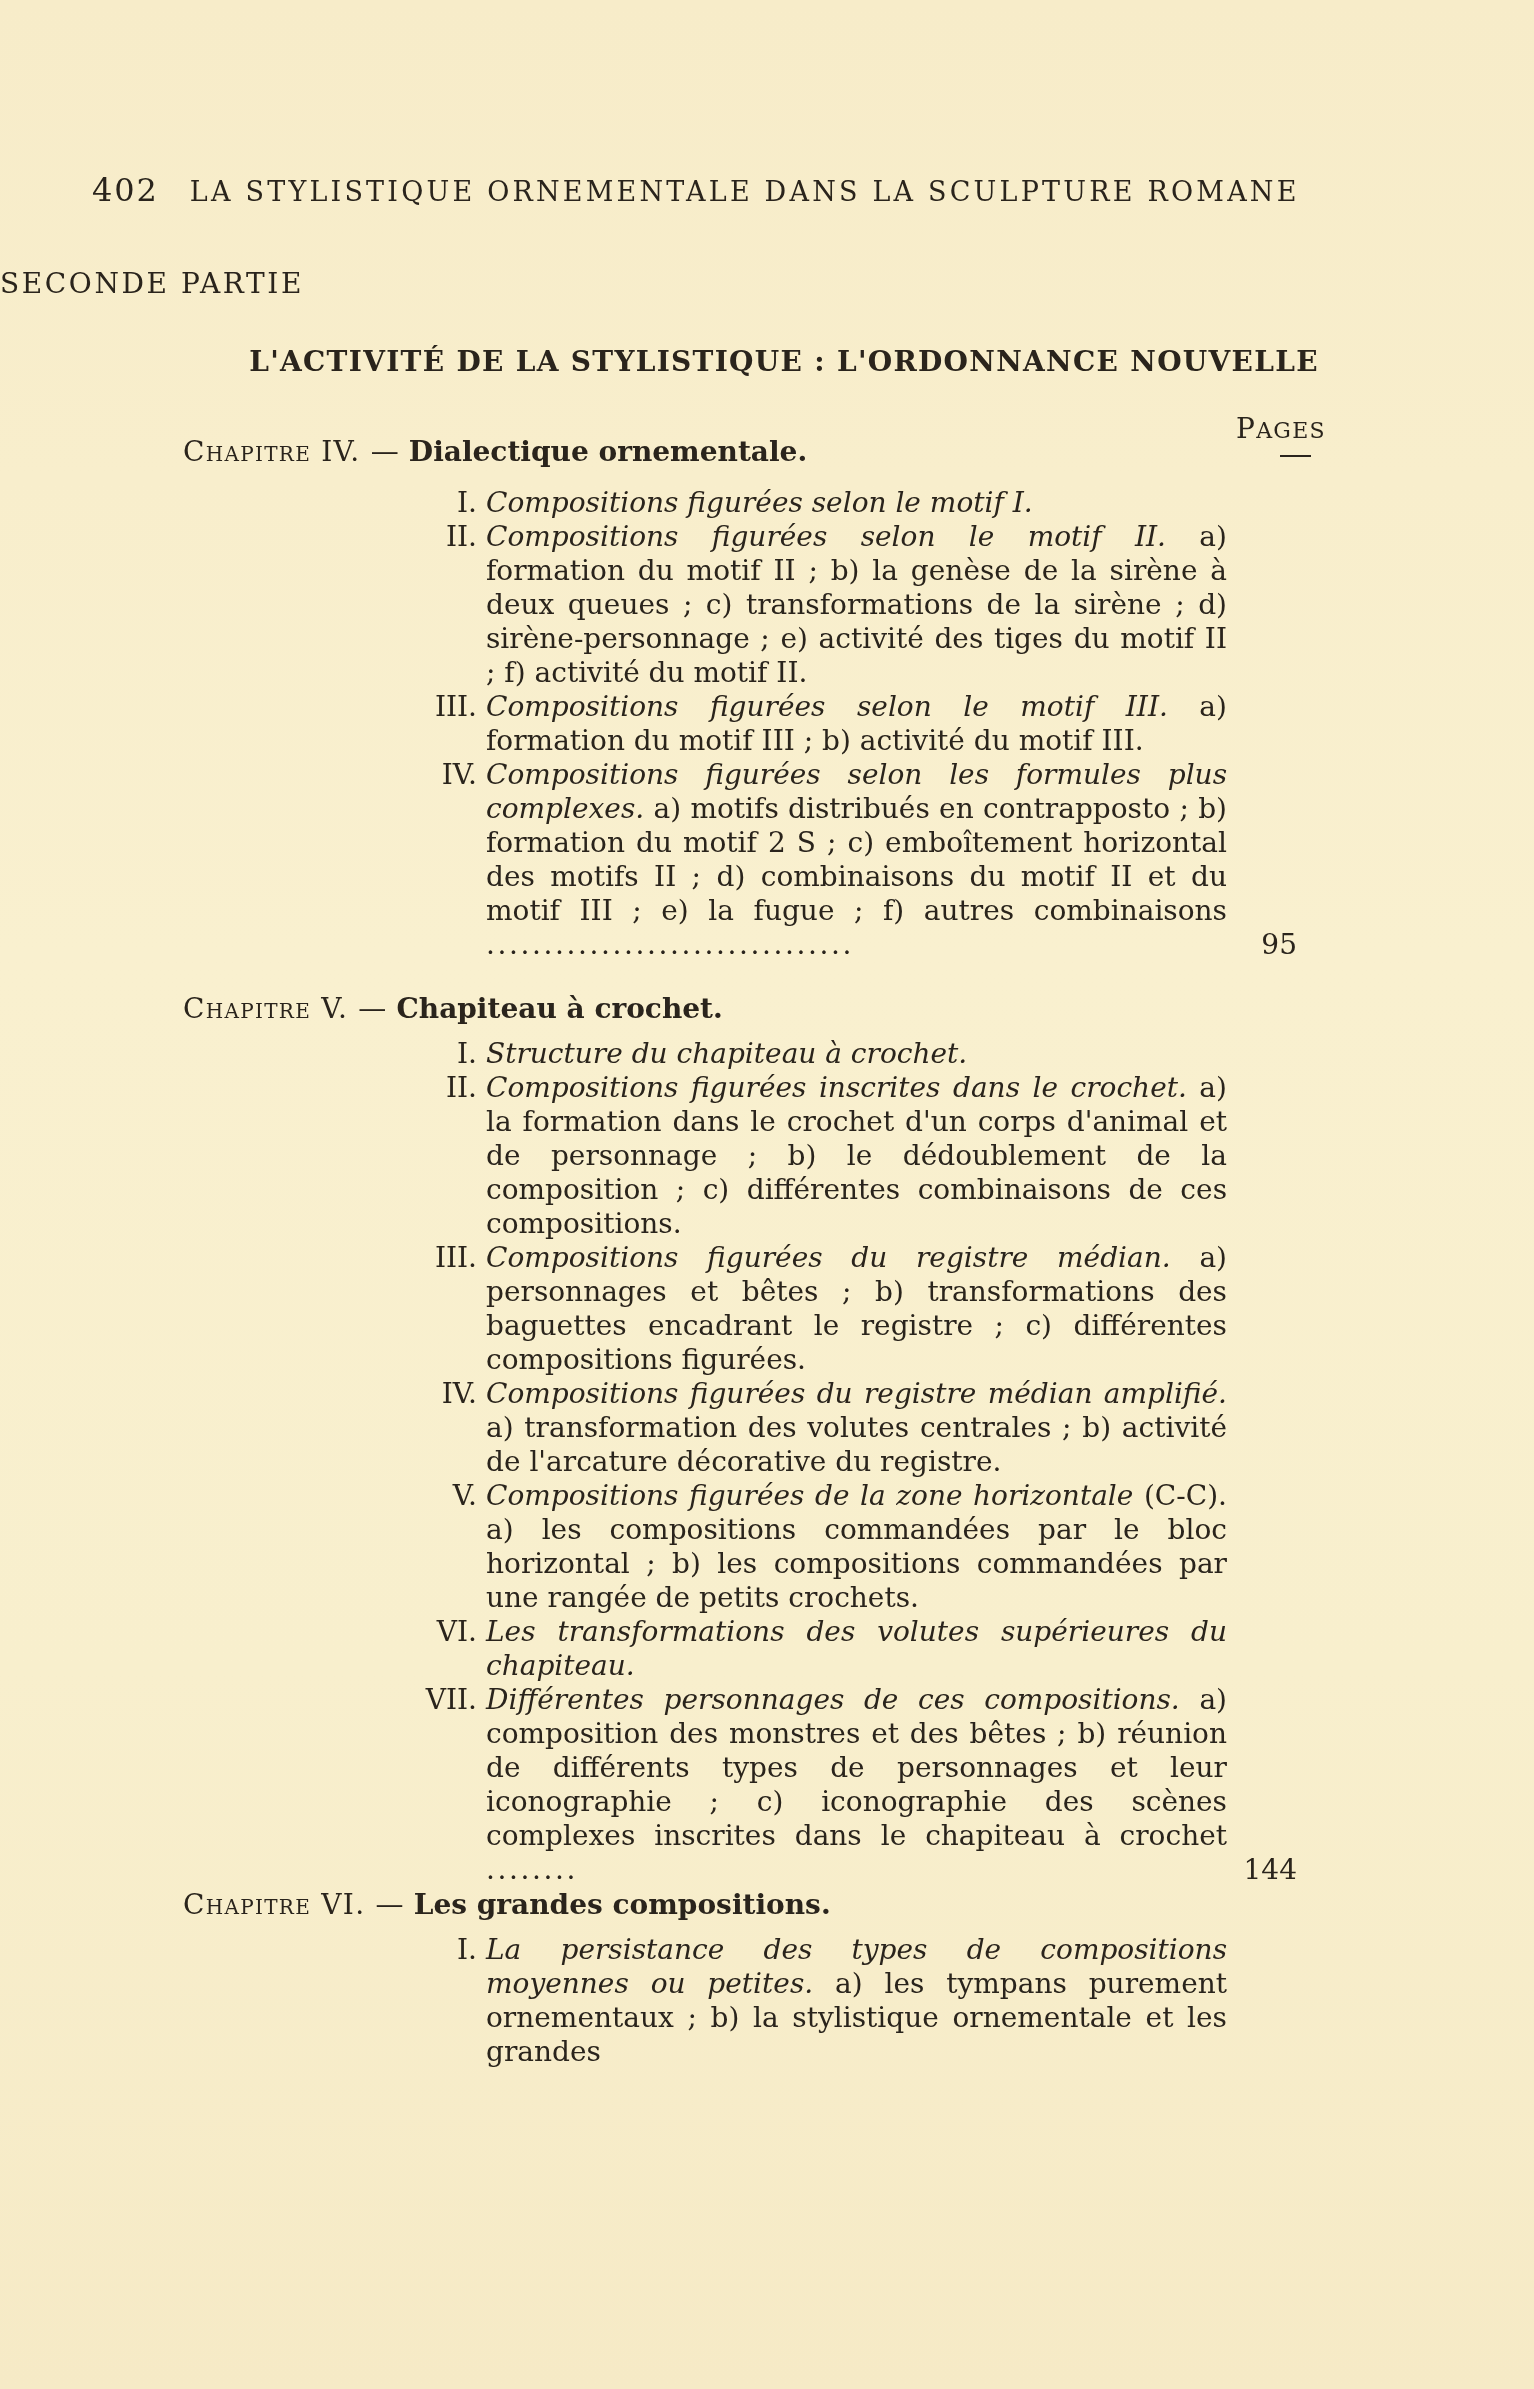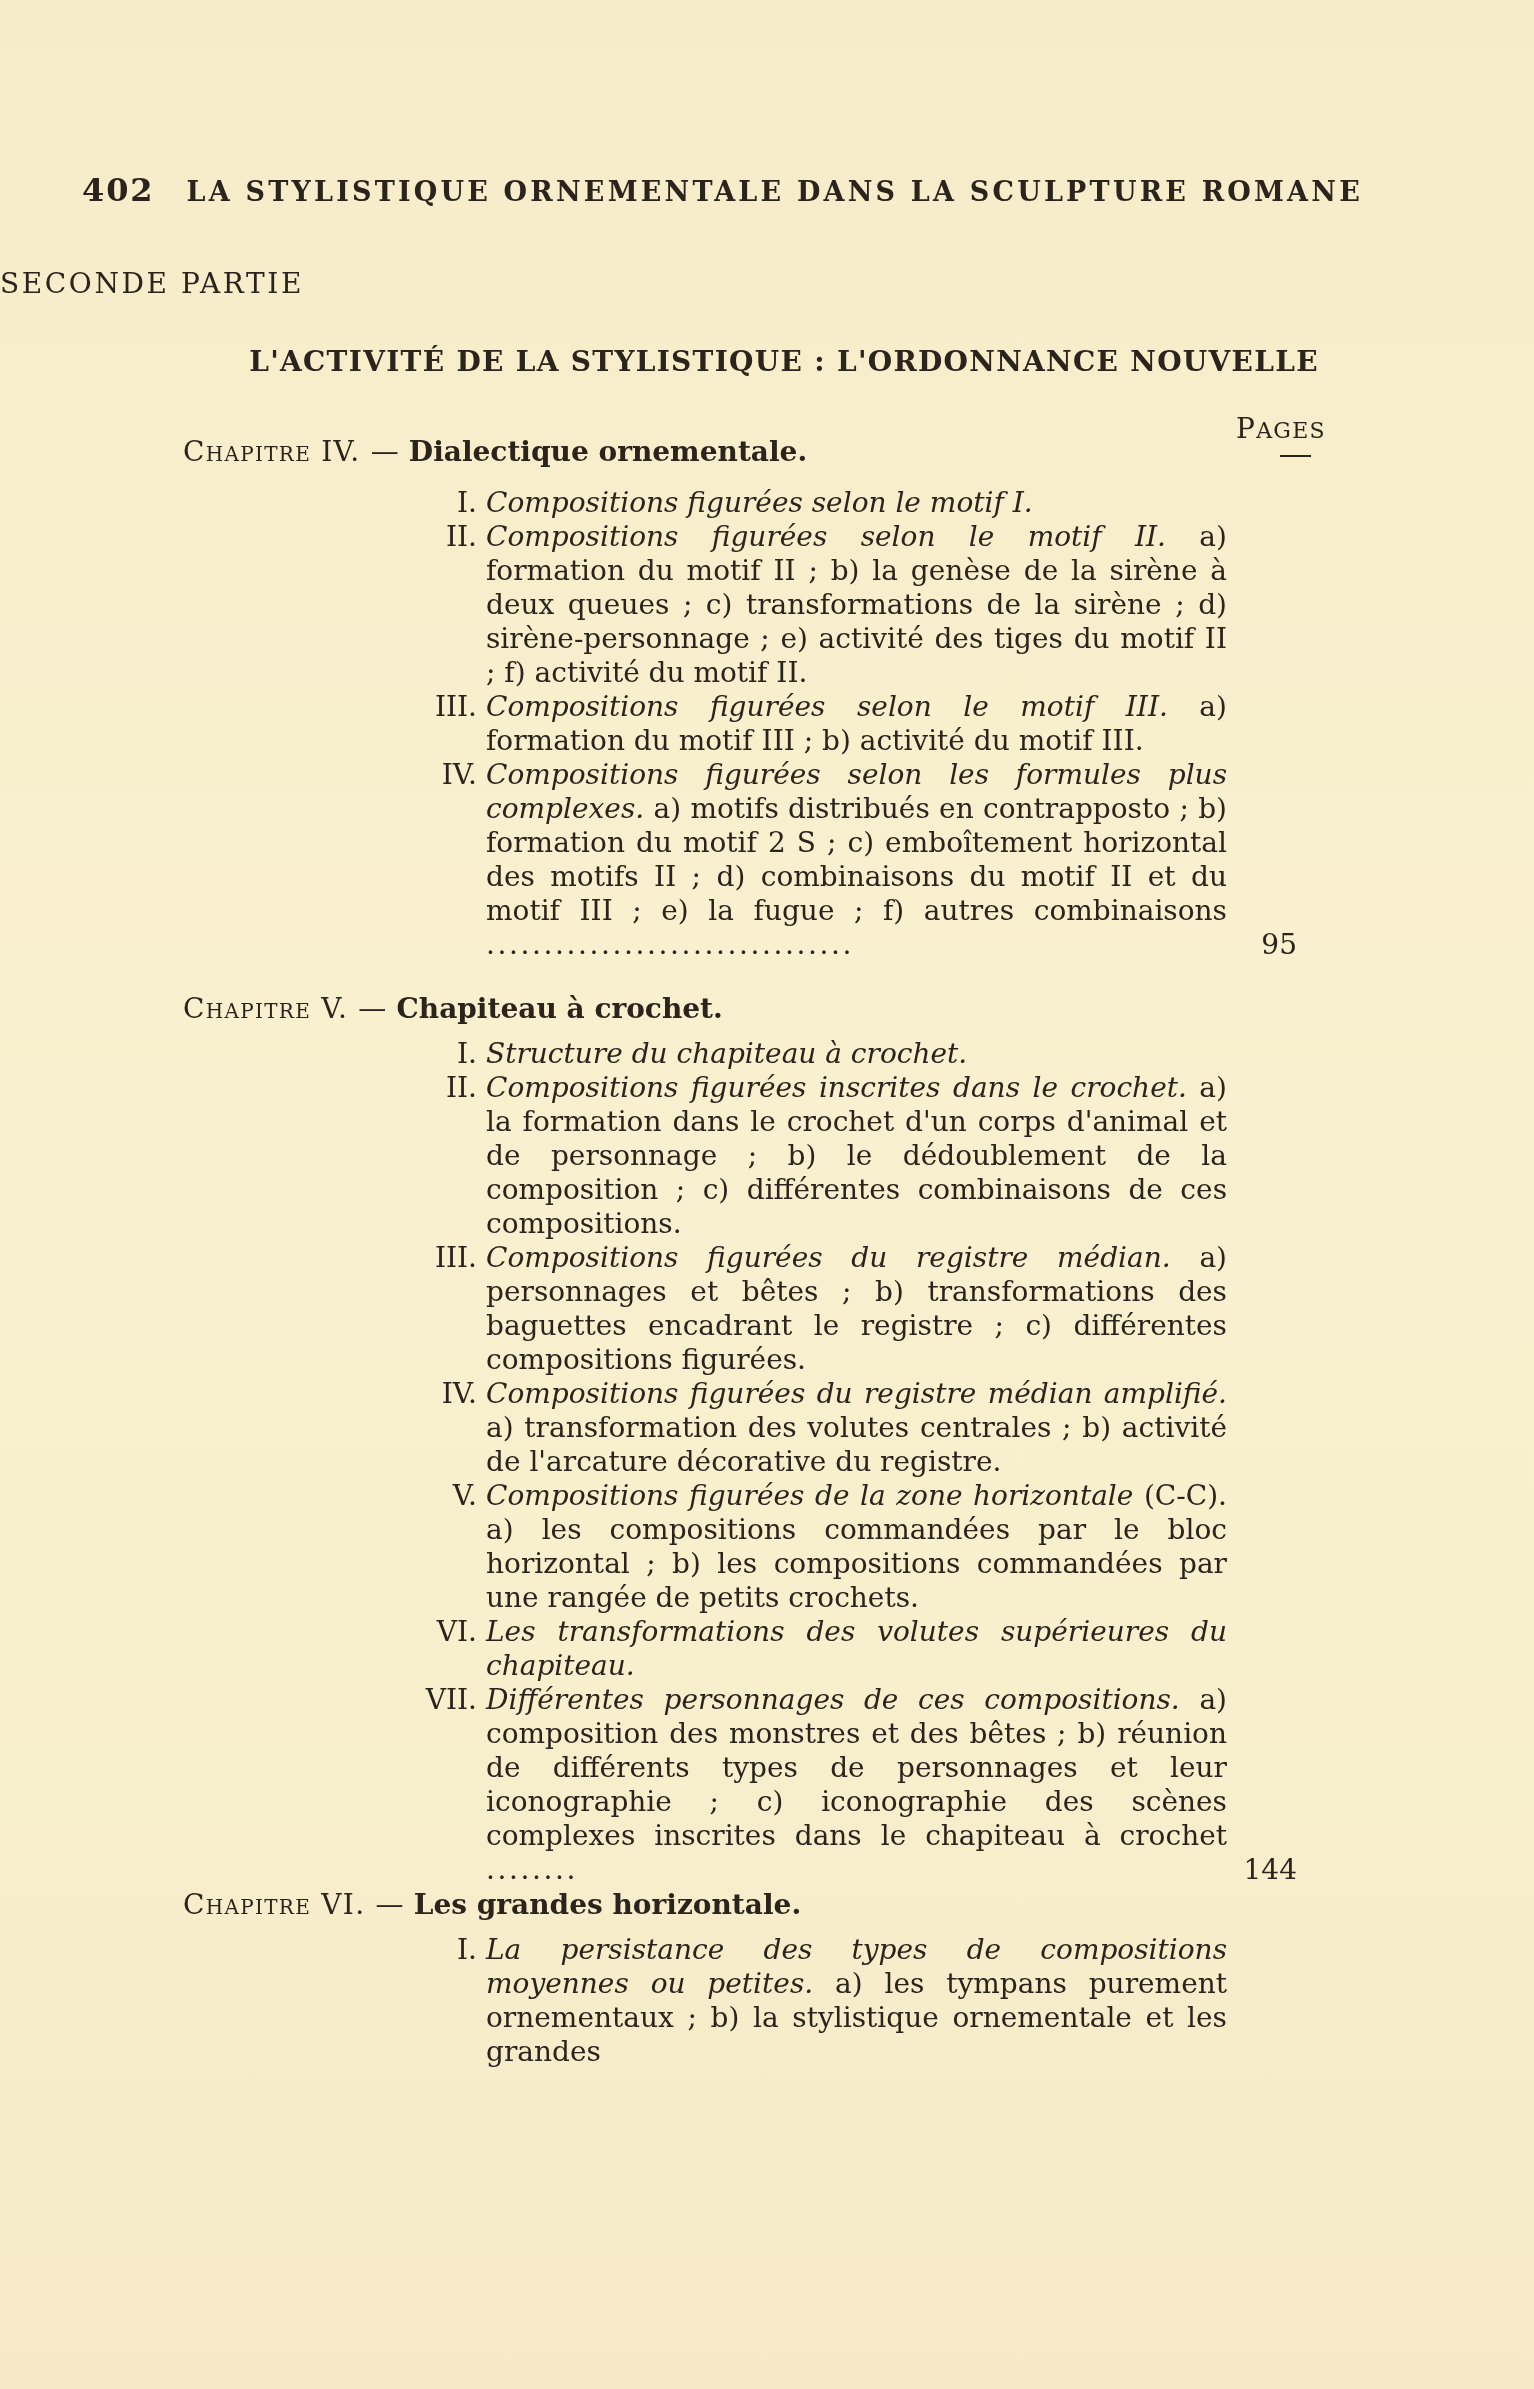--- a/index.html
+++ b/index.html
@@ -4,21 +4,21 @@
 <style>
   html, body { margin:0; padding:0; }
   body {
     width:1534px; height:2389px; overflow:hidden;
     background: linear-gradient(180deg,#f7ecc9 0%,#f9f0cf 40%,#f8efcd 70%,#f6eac6 100%);
     font-family:"DejaVu Serif","Liberation Serif",serif;
     color:#2a241c;
     position:relative;
   }
   .page { position:absolute; left:0; top:0; width:1534px; height:2389px; }
-  .running-head { position:absolute; top:171px; left:82px; font-size:32px; letter-spacing:1.9px; white-space:nowrap;font-weight:bold; }
+  .running-head { position:absolute; top:171px; left:92px; font-size:32px; letter-spacing:1.9px; white-space:nowrap; }
   .running-head .pno { margin-right:19px; }
   .running-head .rt { font-size:27px; letter-spacing:3.2px; }
   .part { position:absolute; top:267px; left:0; width:1534px; text-align:left; font-size:28px; letter-spacing:2.6px; }
   .part-title { position:absolute; top:345px; left:17px; width:1534px; text-align:center; font-size:28px; font-weight:bold; letter-spacing:1.3px; }
   .pages-col { position:absolute; left:1236px; top:412px; font-size:28px; letter-spacing:1.3px; }
   .pages-col .sc { font-size:22px; }
   .pages-dash { position:absolute; left:1280px; top:455px; width:31px; height:1.9px; background:#2a241c; }
   .chapter { position:absolute; left:183px; font-size:28px; white-space:nowrap; }
   .chapter .lbl { font-variant:small-caps; letter-spacing:1.3px; }
   .chapter .ttl { font-weight:bold; }
@@ -64,19 +64,19 @@
     <div class="entry"><span class="num">II.</span><span class="it">Compositions figurées inscrites dans le crochet.</span><span> a) la formation dans le crochet d'un corps d'animal et de personnage ; b) le dédoublement de la composition ; c) différentes combinaisons de ces compositions.</span></div>
     <div class="entry"><span class="num">III.</span><span class="it">Compositions figurées du registre médian.</span><span> a) personnages et bêtes ; b) transformations des baguettes encadrant le registre ; c) différentes compositions figurées.</span></div>
     <div class="entry"><span class="num">IV.</span><span class="it">Compositions figurées du registre médian amplifié.</span><span> a) transformation des volutes centrales ; b) activité de l'arcature décorative du registre.</span></div>
     <div class="entry"><span class="num">V.</span><span class="it">Compositions figurées de la zone horizontale</span><span> (C-C). a) les compositions commandées par le bloc horizontal ; b) les compositions commandées par une rangée de petits crochets.</span></div>
     <div class="entry"><span class="num">VI.</span><span class="it">Les transformations des volutes supérieures du chapiteau.</span><span></span></div>
     <div class="entry"><span class="num">VII.</span><span class="it">Différentes personnages de ces compositions.</span><span> a) composition des monstres et des bêtes ; b) réunion de différents types de personnages et leur iconographie ; c) iconographie des scènes complexes inscrites dans le chapiteau à crochet</span><span class="leader"> ........</span><span class="pg">144</span></div>
   </div>
 
   <div class="chapter" style="top:1888px;">
     <span class="lbl">Chapitre VI. —</span>
-    <span class="ttl">Les grandes horizontale.</span>
+    <span class="ttl">Les grandes compositions.</span>
   </div>
   <div class="entries" style="top:1933px;">
     <div class="entry"><span class="num">I.</span><span class="it">La persistance des types de compositions moyennes ou petites.</span><span> a) les tympans purement ornementaux ; b) la stylistique ornementale et les grandes</span></div>
   </div>
 </div>
 
 
 </body></html>

